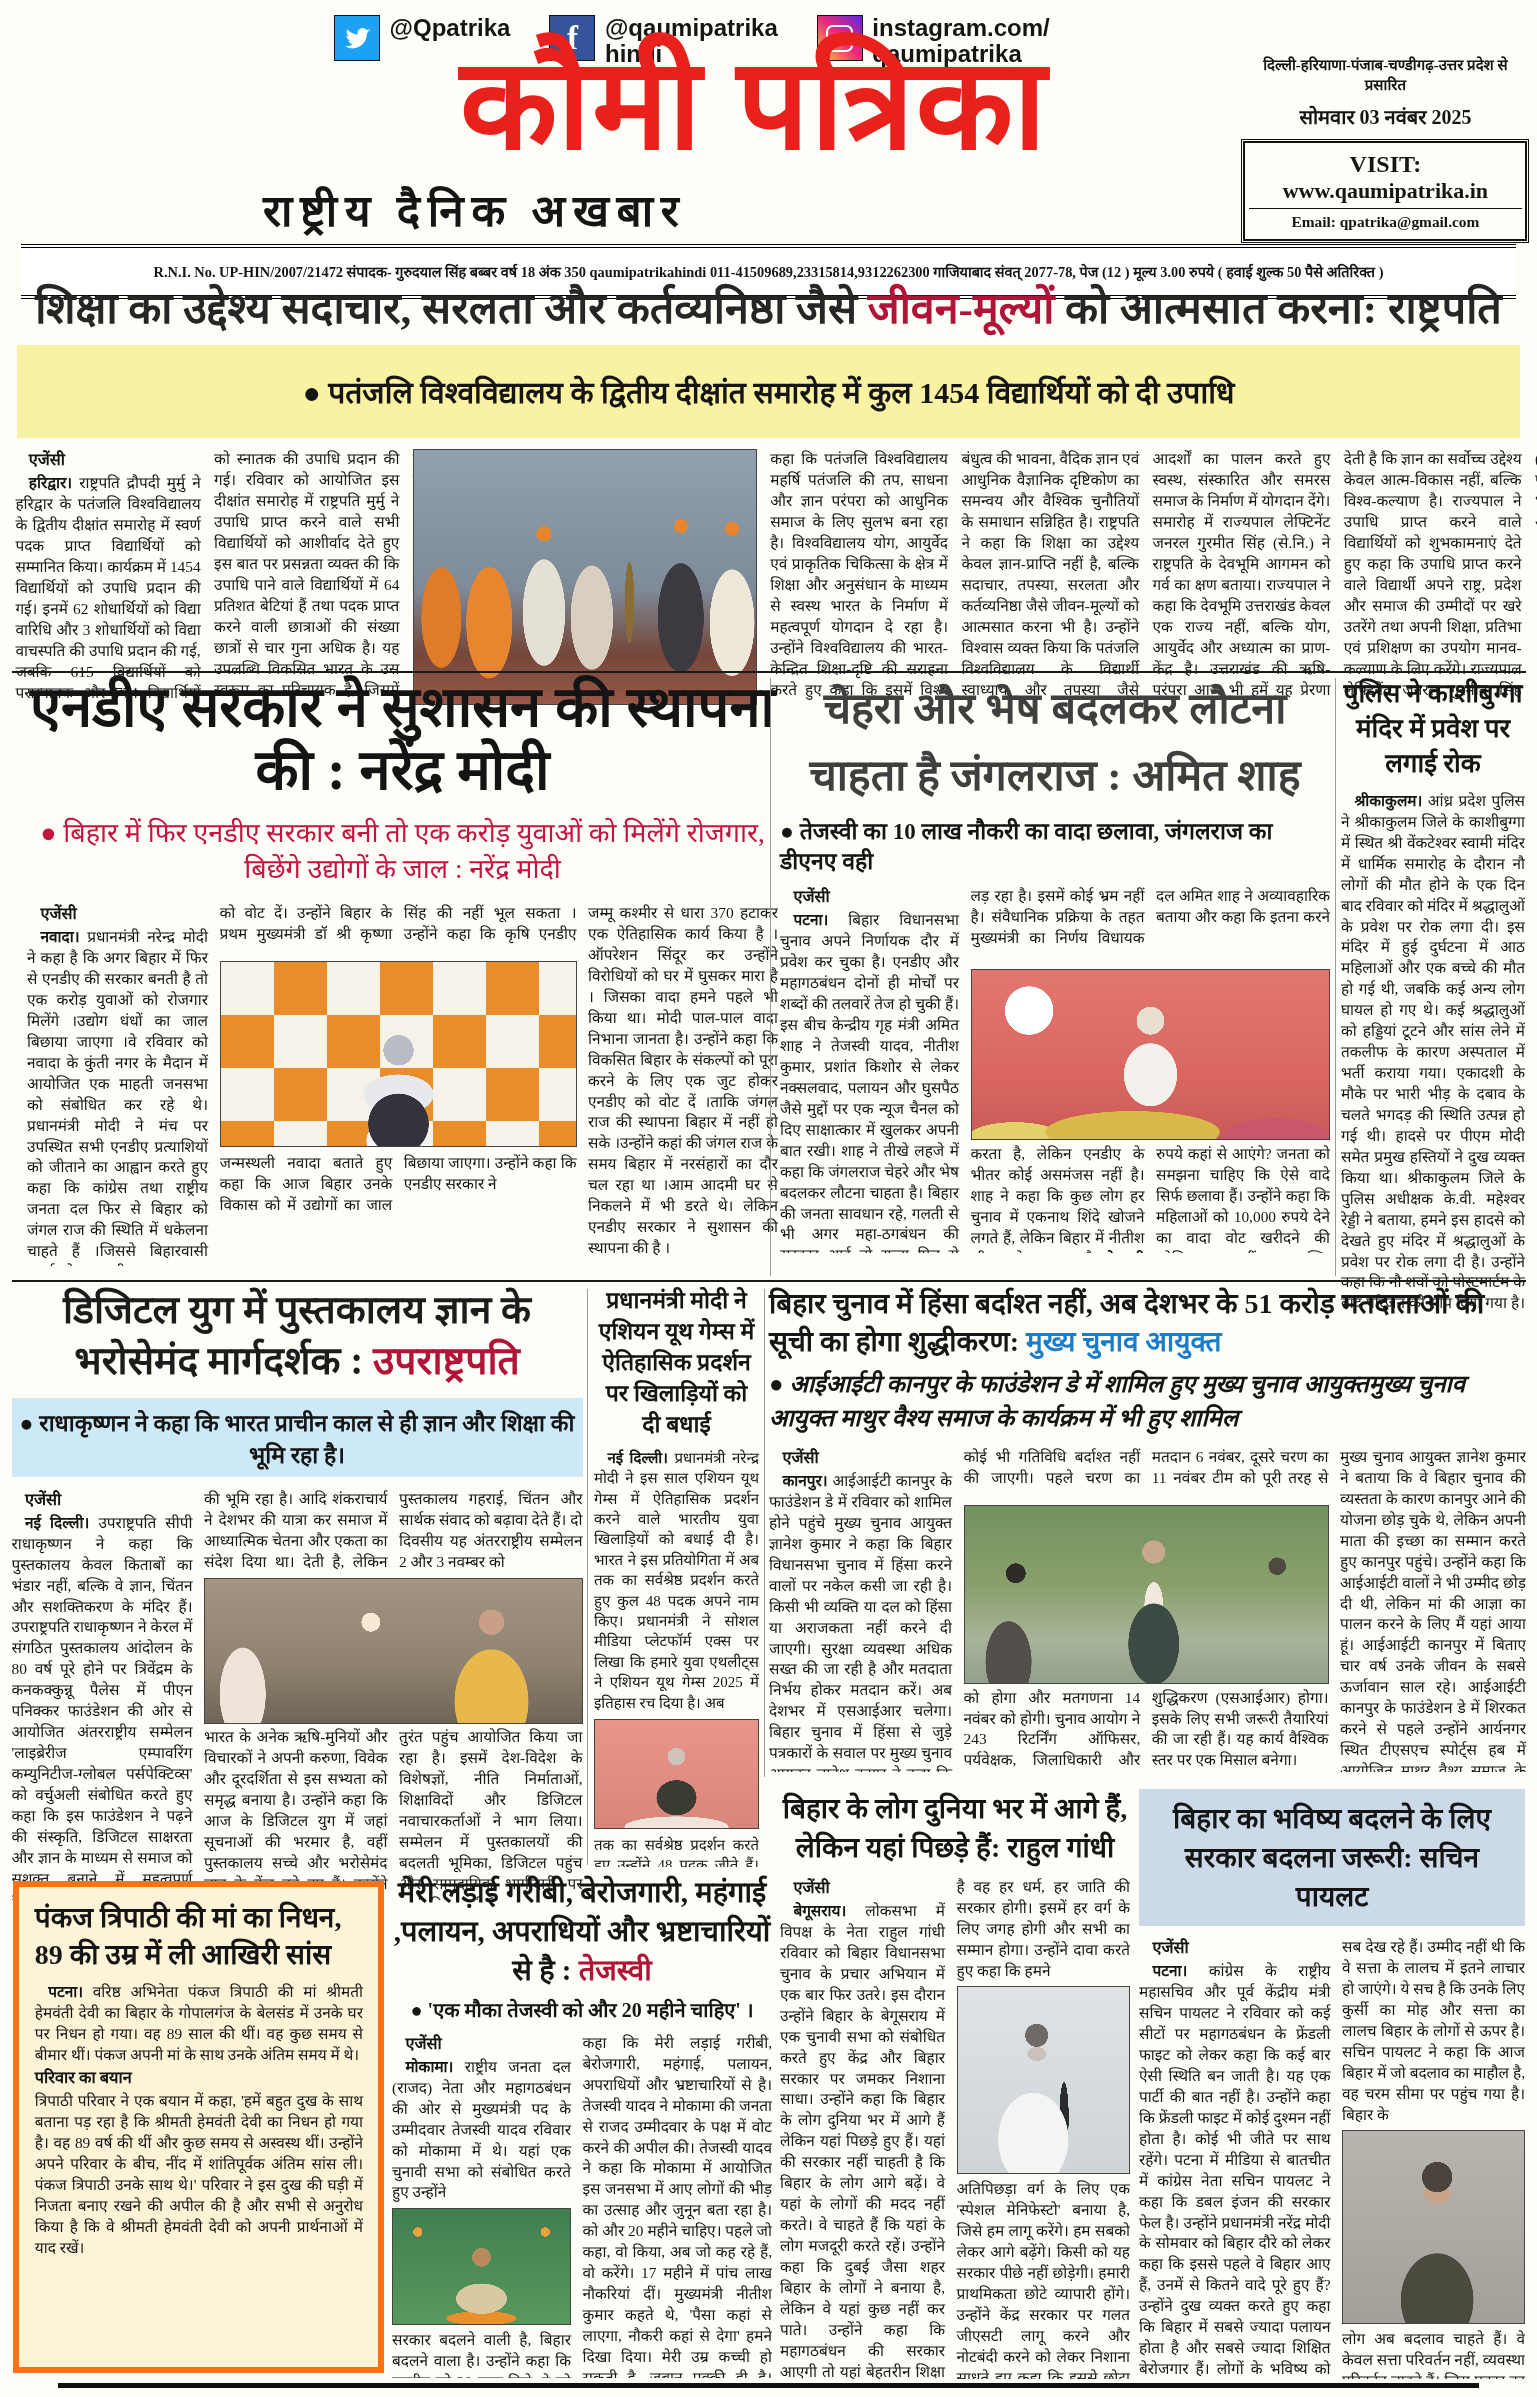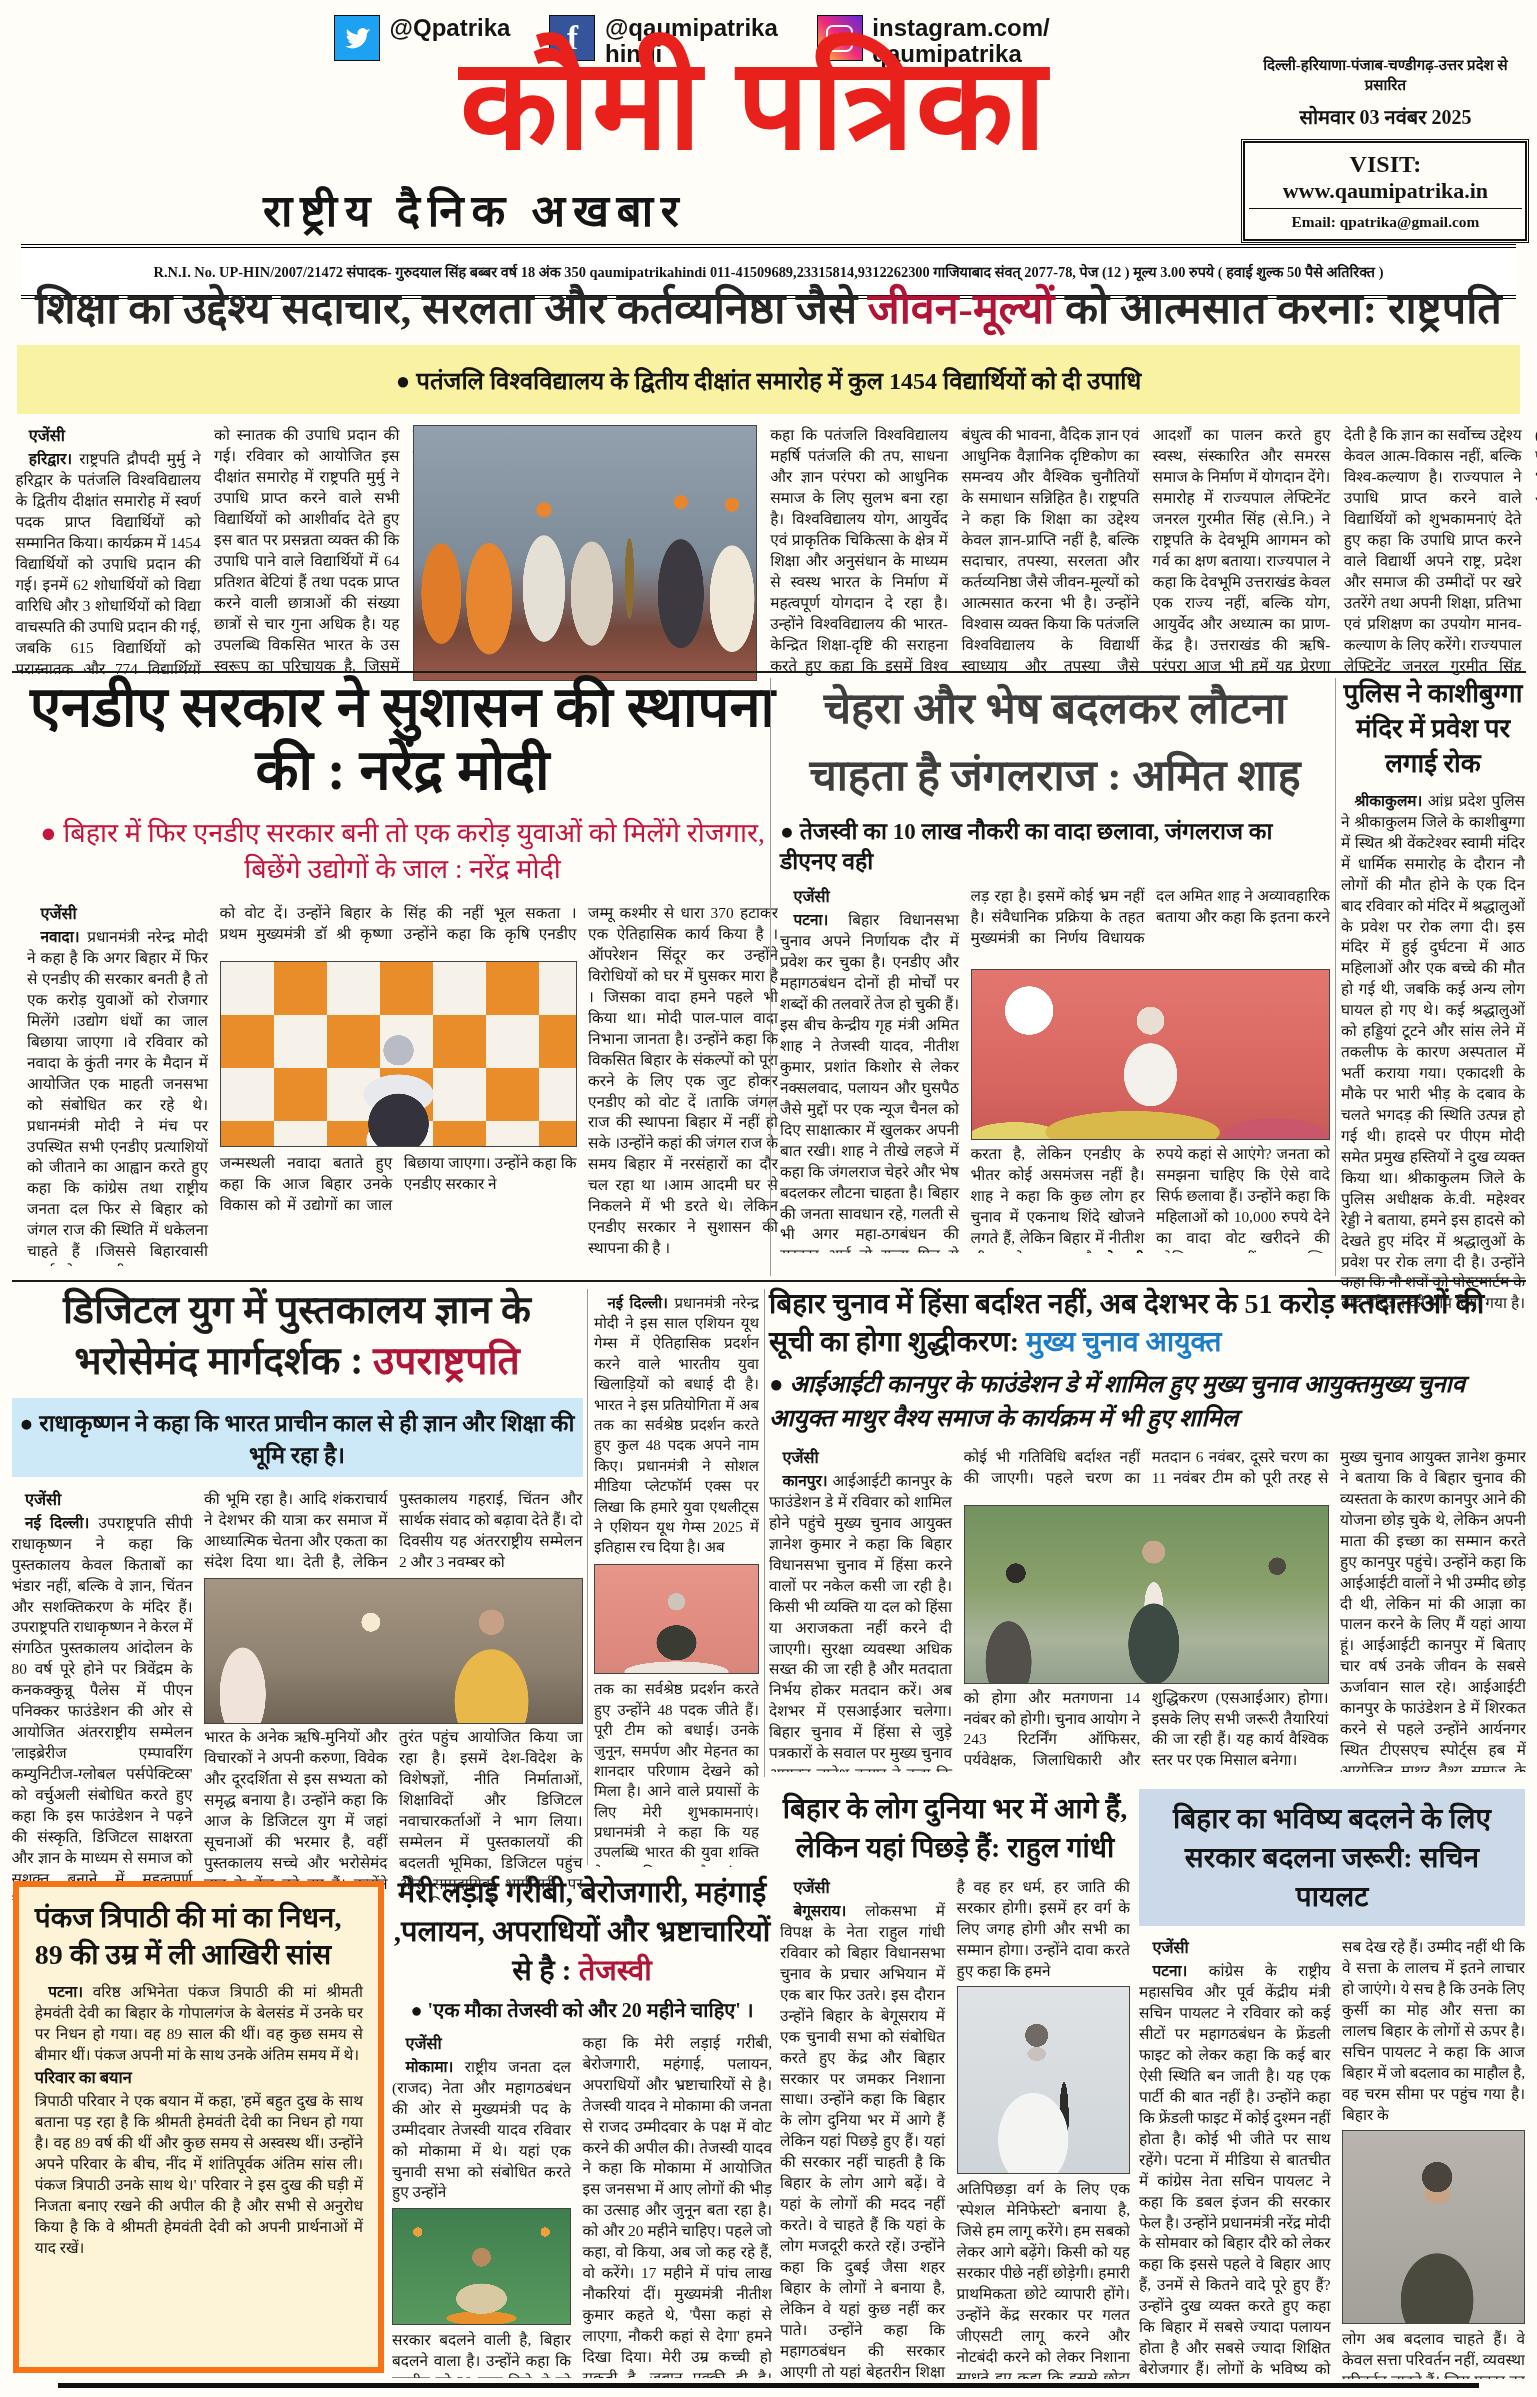--- a/index.html
+++ b/index.html
@@ -34,21 +34,21 @@
   .byline{font-weight:bold;font-size:16.3px;margin:0 0 1.9px 13.4px;}
   .dl{font-weight:bold;}
   p.bt{margin:0;text-indent:13.4px;}
   .ph{border:1px solid #444;flex:none;}
   .mark-red{color:#b01437;} .mark-blue{color:#1b7dc9;}
   .hline{position:absolute;left:11.5px;right:11.5px;height:1.9px;background:#1a1a1a;}
   .vr{position:absolute;width:1px;background:#9a9a9a;}
   
   .sec-lead{position:absolute;top:284px;left:0;width:1537px;}
   .lead-hl{font-size:43px;text-align:center;line-height:1.15;color:#262626;}
-  .lead-bar{margin:11.5px 17.3px 0;background:#f8f2a2;padding:18px 0;text-align:center;font-size:24px;font-weight:bold;}
+  .lead-bar{margin:11.5px 17.3px 0;background:#f8f2a2;padding:26px 0;text-align:center;font-size:30px;font-weight:bold;}
   .lead-body{display:flex;gap:13.4px;padding:11.5px 15.4px 0;height:271px;overflow:hidden;}
   .lead-left{width:384px;column-count:2;column-gap:13.4px;}
   .lead-photo{width:342px;height:254px;background:
       radial-gradient(ellipse 33px 83px at 8% 66%,#e07b28 0 60%,transparent 61%),
       radial-gradient(ellipse 38px 92px at 22% 68%,#e8852f 0 60%,transparent 61%),
       radial-gradient(ellipse 35px 88px at 38% 64%,#e5e0d6 0 60%,transparent 61%),
       radial-gradient(circle 12.5px at 38% 33%,#e8852f 0 60%,transparent 61%),
       radial-gradient(ellipse 35px 86px at 52% 66%,#d9cfc0 0 60%,transparent 61%),
       radial-gradient(ellipse 7.7px 67px at 63% 60%,#8a6d35 0 60%,transparent 61%),
       radial-gradient(ellipse 38px 90px at 78% 66%,#3c3a40 0 60%,transparent 61%),
@@ -306,20 +306,21 @@
         <div class="lib-right-top">की भूमि रहा है। आदि शंकराचार्य ने देशभर की यात्रा कर समाज में आध्यात्मिक चेतना और एकता का संदेश दिया था। देती है, लेकिन पुस्तकालय गहराई, चिंतन और सार्थक संवाद को बढ़ावा देते हैं। दो दिवसीय यह अंतरराष्ट्रीय सम्मेलन 2 और 3 नवम्बर को</div>
         <div class="ph lib-photo"></div>
         <div class="lib-right-bot">भारत के अनेक ऋषि-मुनियों और विचारकों ने अपनी करुणा, विवेक और दूरदर्शिता से इस सभ्यता को समृद्ध बनाया है। उन्होंने कहा कि आज के डिजिटल युग में जहां सूचनाओं की भरमार है, वहीं पुस्तकालय सच्चे और भरोसेमंद ज्ञान के केंद्र बने हुए हैं। उन्होंने कहा कि तकनीक जानकारी तक तुरंत पहुंच आयोजित किया जा रहा है। इसमें देश-विदेश के विशेषज्ञों, नीति निर्माताओं, शिक्षाविदों और डिजिटल नवाचारकर्ताओं ने भाग लिया। सम्मेलन में पुस्तकालयों की बदलती भूमिका, डिजिटल पहुंच और सामुदायिक भागीदारी पर चर्चा की जा रही है।</div>
       </div>
     </div>
   </div>
 
   <div class="vr" style="left:587px;top:1289px;height:576px;"></div>
 
   <div class="sec-games">
+    <div class="games-hl">प्रधानमंत्री मोदी ने एशियन यूथ गेम्स में ऐतिहासिक प्रदर्शन पर खिलाड़ियों को दी बधाई</div>
     <div class="games-body">
       <p class="bt"><span class="dl">नई दिल्ली।</span> <span>प्रधानमंत्री नरेन्द्र मोदी ने इस साल एशियन यूथ गेम्स में ऐतिहासिक प्रदर्शन करने वाले भारतीय युवा खिलाड़ियों को बधाई दी है। भारत ने इस प्रतियोगिता में अब तक का सर्वश्रेष्ठ प्रदर्शन करते हुए कुल 48 पदक अपने नाम किए। प्रधानमंत्री ने सोशल मीडिया प्लेटफॉर्म एक्स पर लिखा कि हमारे युवा एथलीट्स ने एशियन यूथ गेम्स 2025 में इतिहास रच दिया है। अब</span></p>
       <div class="ph games-photo"></div>
       <span>तक का सर्वश्रेष्ठ प्रदर्शन करते हुए उन्होंने 48 पदक जीते हैं। पूरी टीम को बधाई। उनके जुनून, समर्पण और मेहनत का शानदार परिणाम देखने को मिला है। आने वाले प्रयासों के लिए मेरी शुभकामनाएं। प्रधानमंत्री ने कहा कि यह उपलब्धि भारत की युवा शक्ति के आत्मविश्वास और संकल्प का प्रतीक है।</span>
     </div>
   </div>
 
   <div class="vr" style="left:764px;top:1289px;height:488px;"></div>
 
   <div class="sec-cec">

